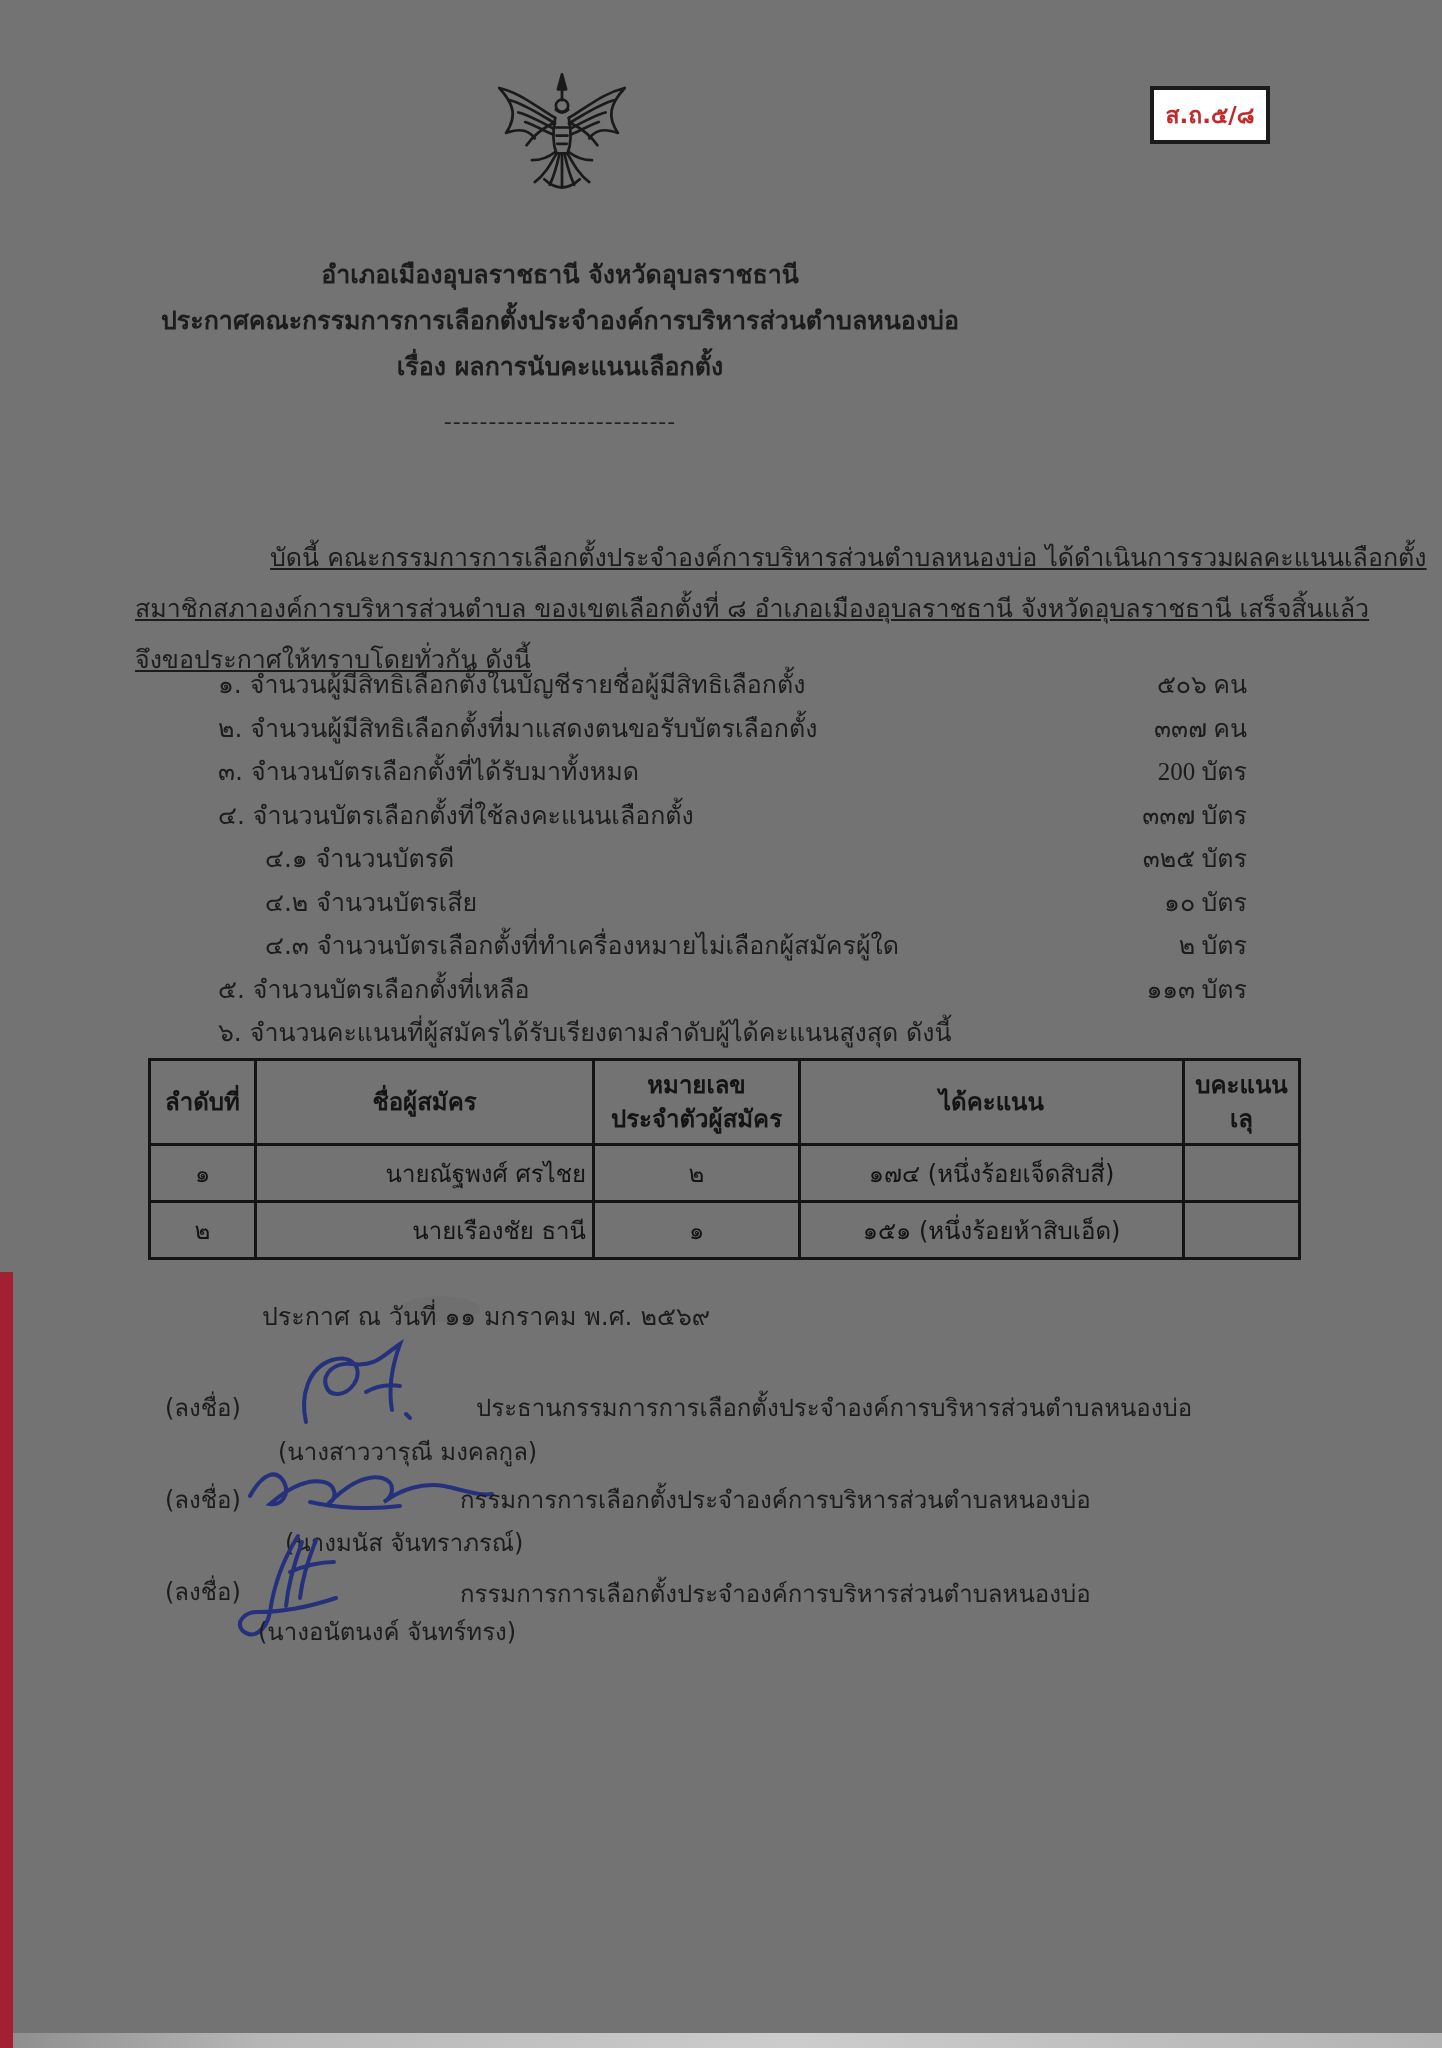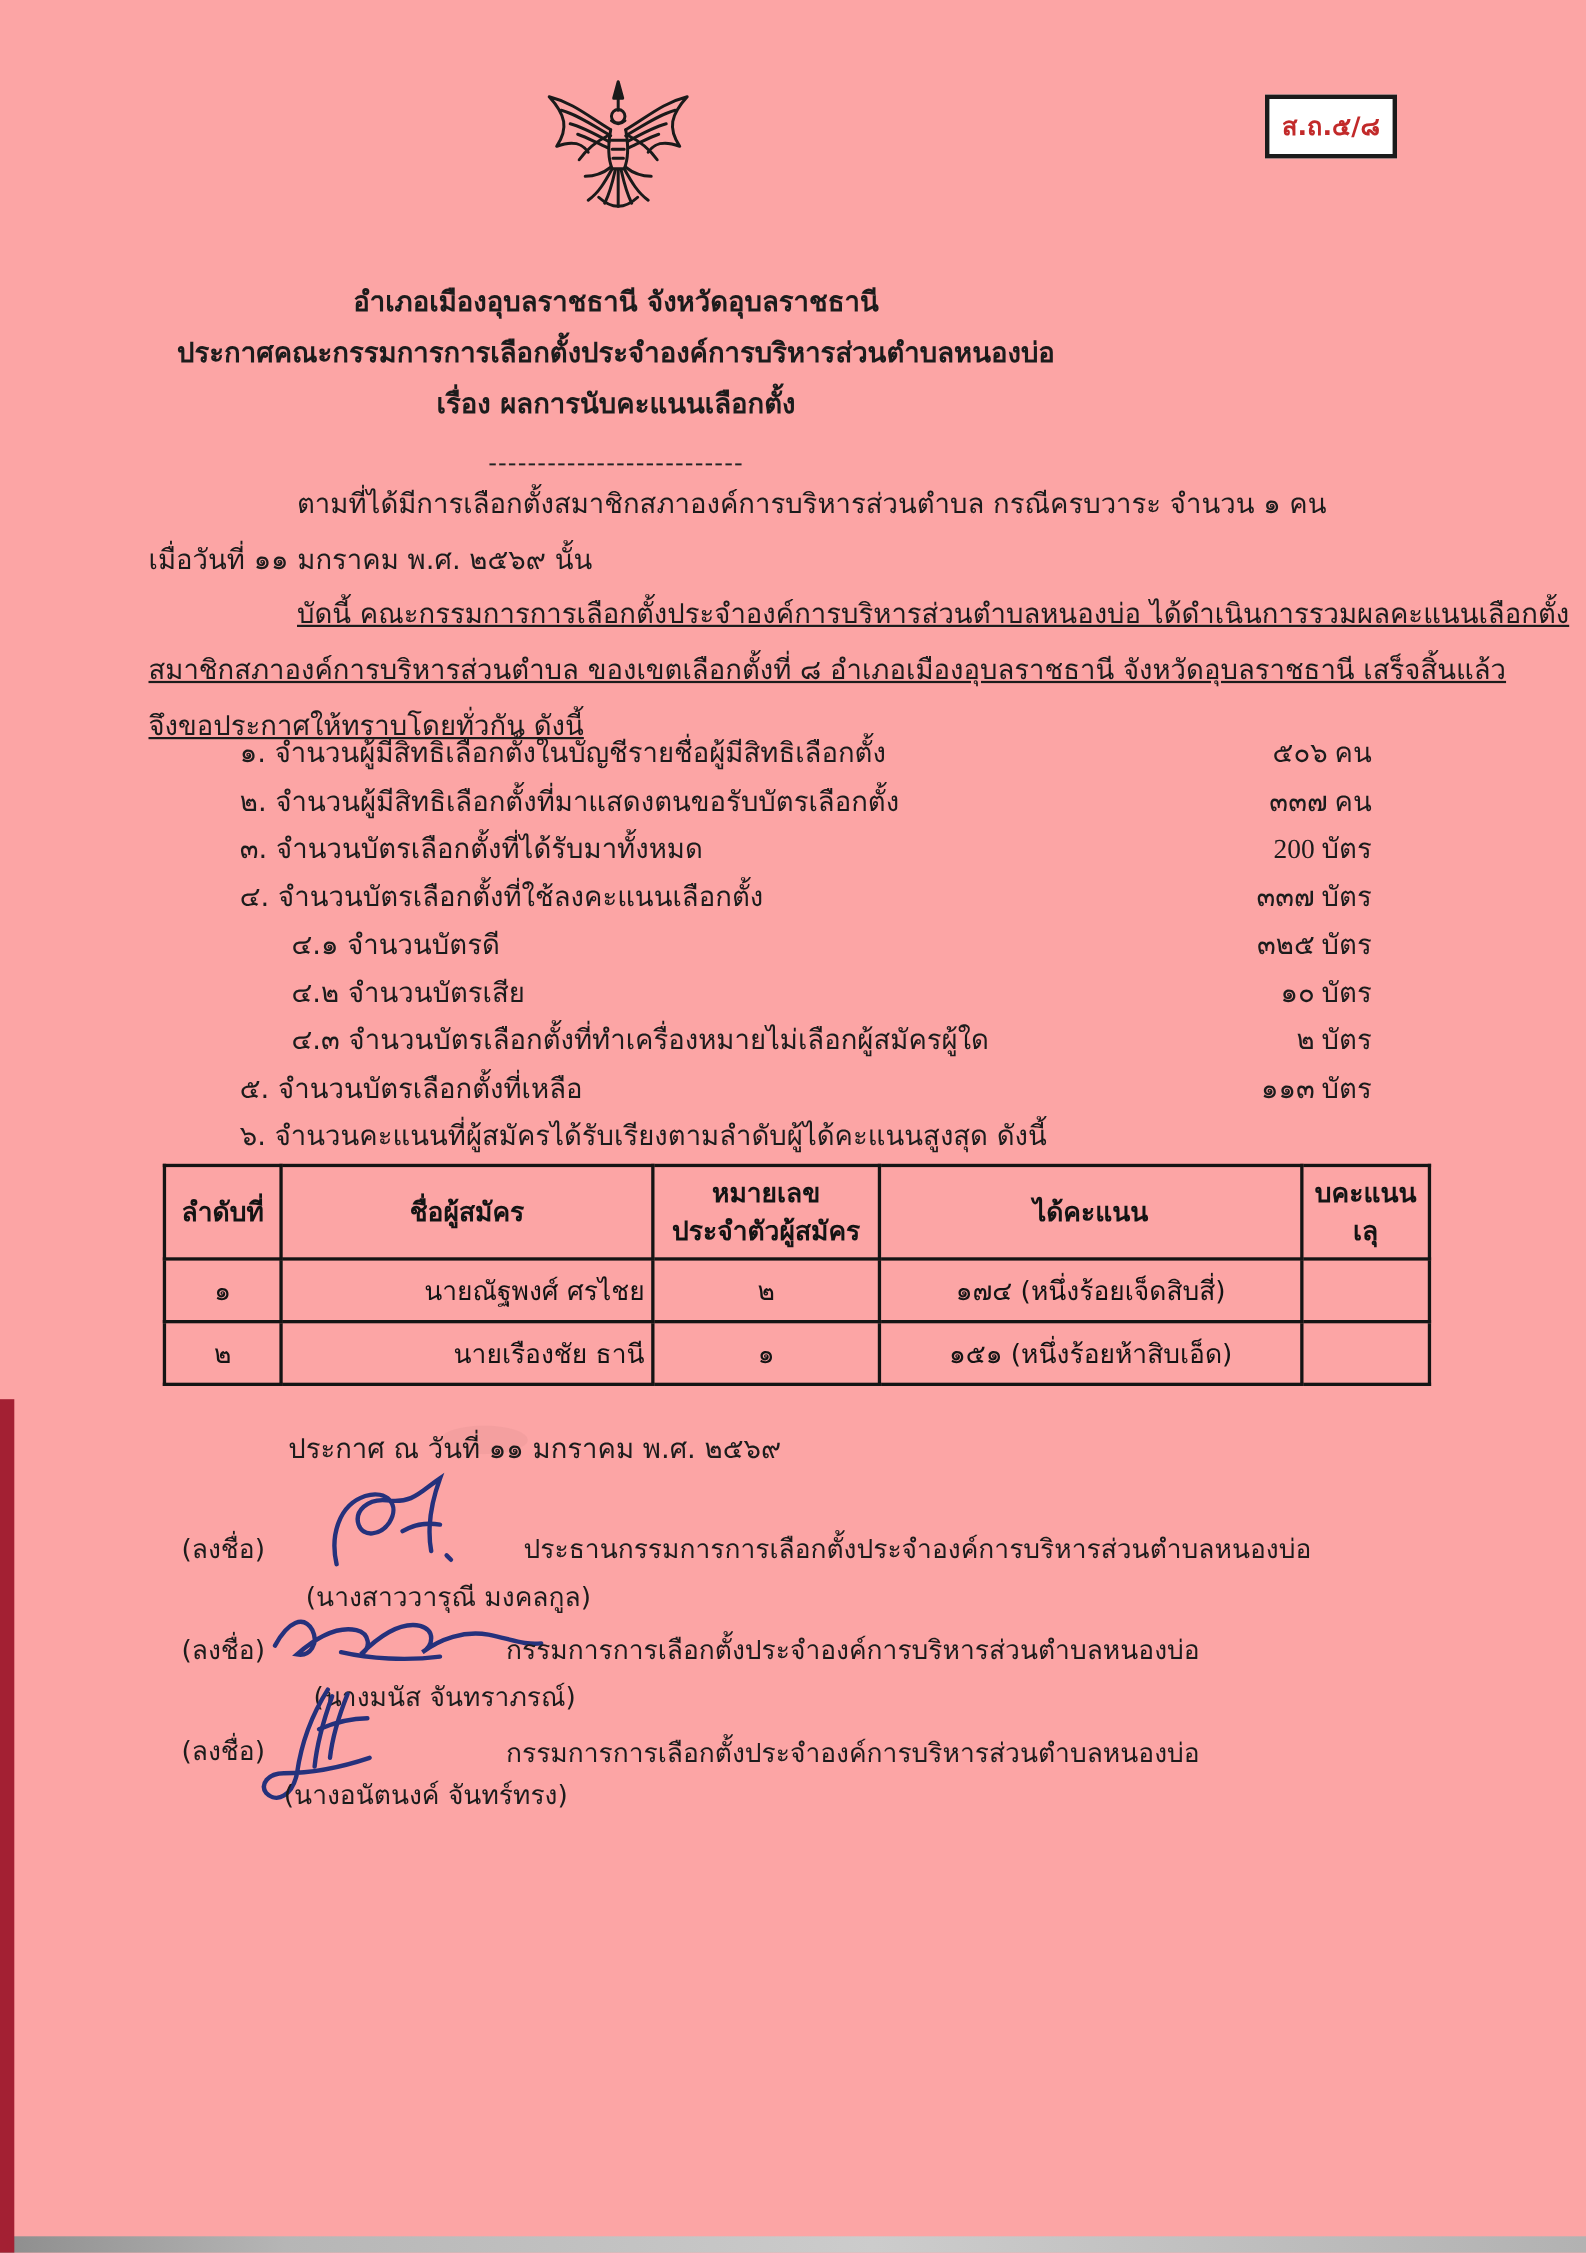--- a/index.html
+++ b/index.html
@@ -3,21 +3,21 @@
 <meta charset="utf-8">
 <style>
   html,body{margin:0;padding:0;}
   body{
     width:1442px;height:2048px;
     background:#e9e9e9;
     font-family:"DejaVu Sans","Liberation Sans",sans-serif;
   }
   .page{
     position:relative;width:1442px;height:2048px;overflow:hidden;
-    background:#fca5a5;color:#1c1c1c;
+    background:#737373;color:#1c1c1c;
   }
   
   .stamp{
     position:absolute;left:1150px;top:86px;width:112px;height:50px;
     border:4px solid #1b1b1b;display:flex;align-items:center;justify-content:center;
     font-weight:bold;font-size:23px;color:#c22a2a;background:#fff;
   }
   
   .emblem{position:absolute;left:487px;top:68px;width:150px;height:134px;}
   
@@ -105,24 +105,20 @@
     </svg>
   </div>
 
   <div class="titleblock">
     <div class="t">อำเภอเมืองอุบลราชธานี  จังหวัดอุบลราชธานี</div>
     <div class="t">ประกาศคณะกรรมการการเลือกตั้งประจำองค์การบริหารส่วนตำบลหนองบ่อ</div>
     <div class="t">เรื่อง  ผลการนับคะแนนเลือกตั้ง</div>
     <div class="dashes">--------------------------</div>
   </div>
 
-  <div class="para" id="para1">
-    <div class="ln indent">ตามที่ได้มีการเลือกตั้งสมาชิกสภาองค์การบริหารส่วนตำบล กรณีครบวาระ จำนวน ๑ คน</div>
-    <div class="ln">เมื่อวันที่ ๑๑ มกราคม พ.ศ. ๒๕๖๙ นั้น</div>
-  </div>
 
   <div class="para" id="para2">
     <div class="ln indent">บัดนี้ คณะกรรมการการเลือกตั้งประจำองค์การบริหารส่วนตำบลหนองบ่อ ได้ดำเนินการรวมผลคะแนนเลือกตั้ง</div>
     <div class="ln">สมาชิกสภาองค์การบริหารส่วนตำบล ของเขตเลือกตั้งที่ ๘ อำเภอเมืองอุบลราชธานี จังหวัดอุบลราชธานี  เสร็จสิ้นแล้ว</div>
     <div class="ln">จึงขอประกาศให้ทราบโดยทั่วกัน ดังนี้</div>
   </div>
 
   <div class="list">
     <div class="row">
       <span class="lab main">๑. จำนวนผู้มีสิทธิเลือกตั้งในบัญชีรายชื่อผู้มีสิทธิเลือกตั้ง</span>

